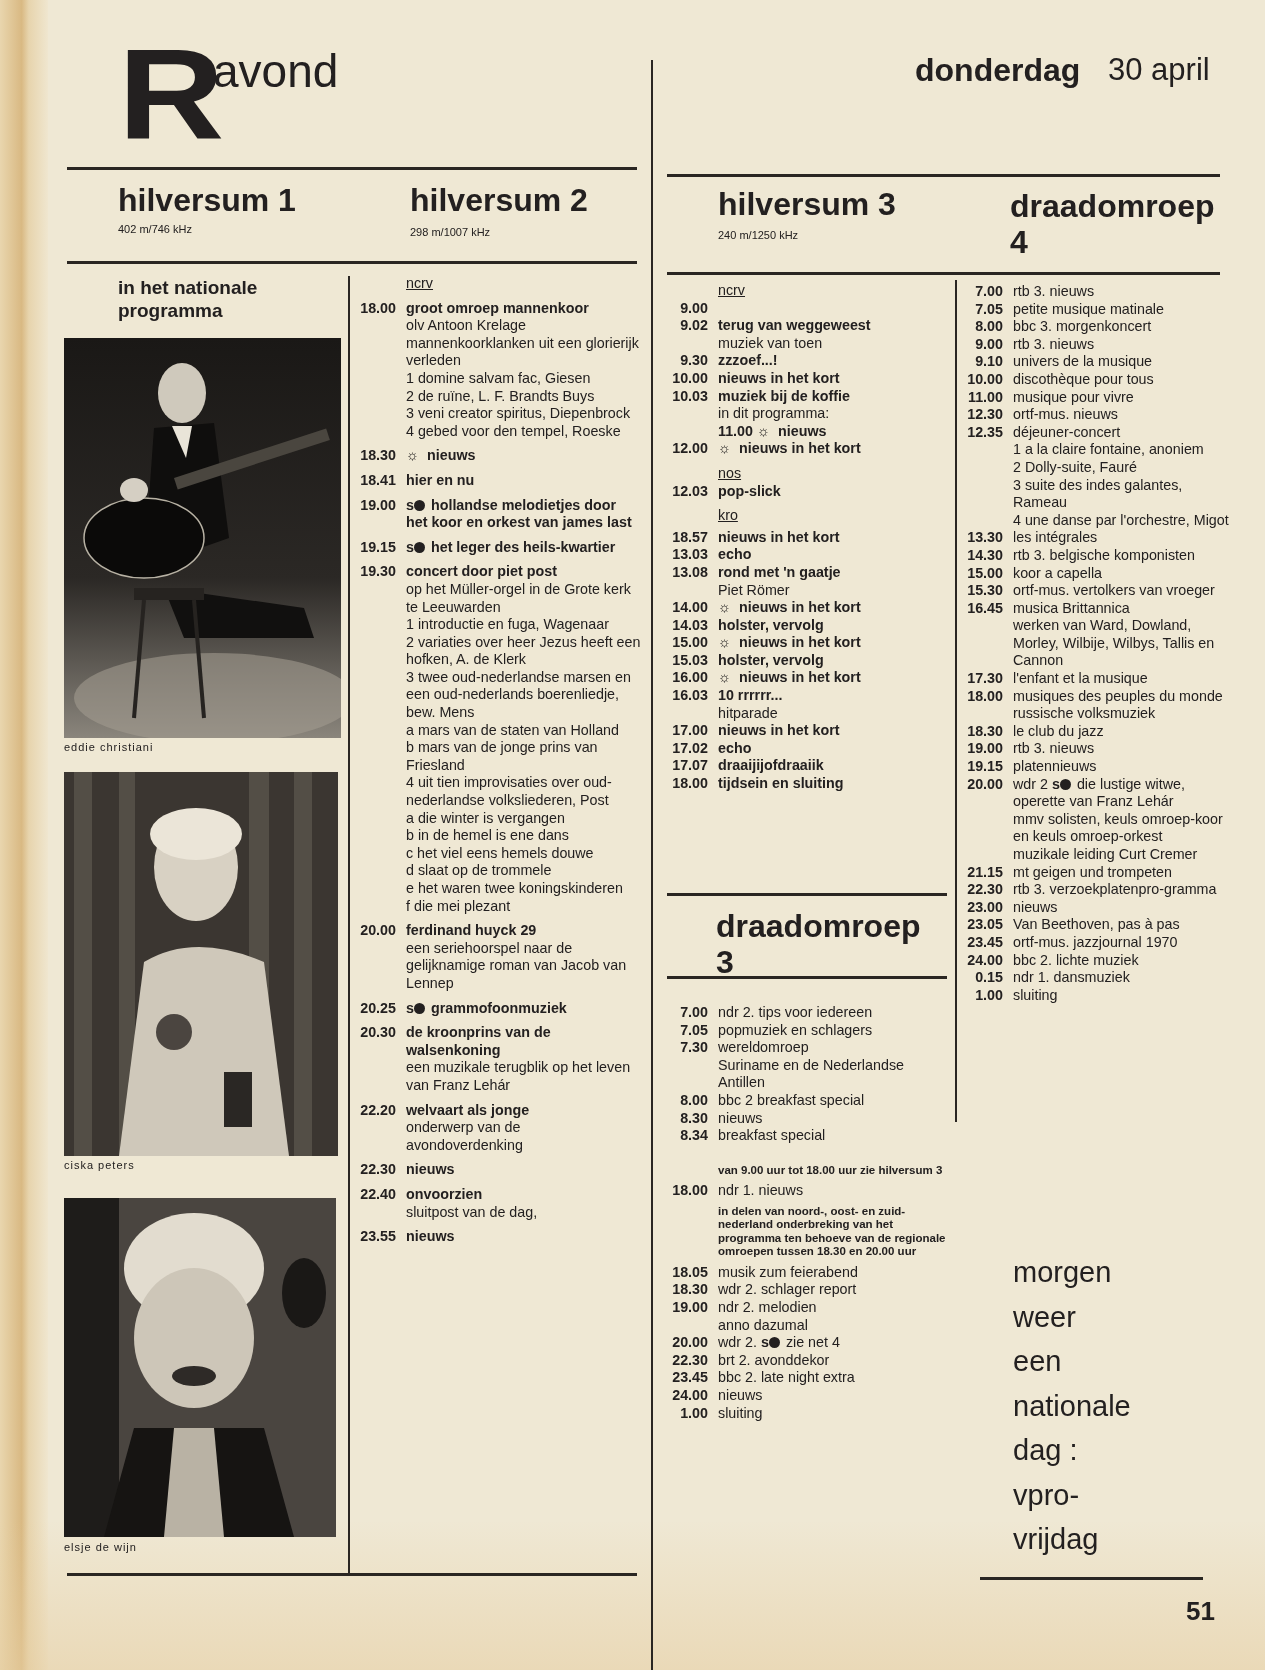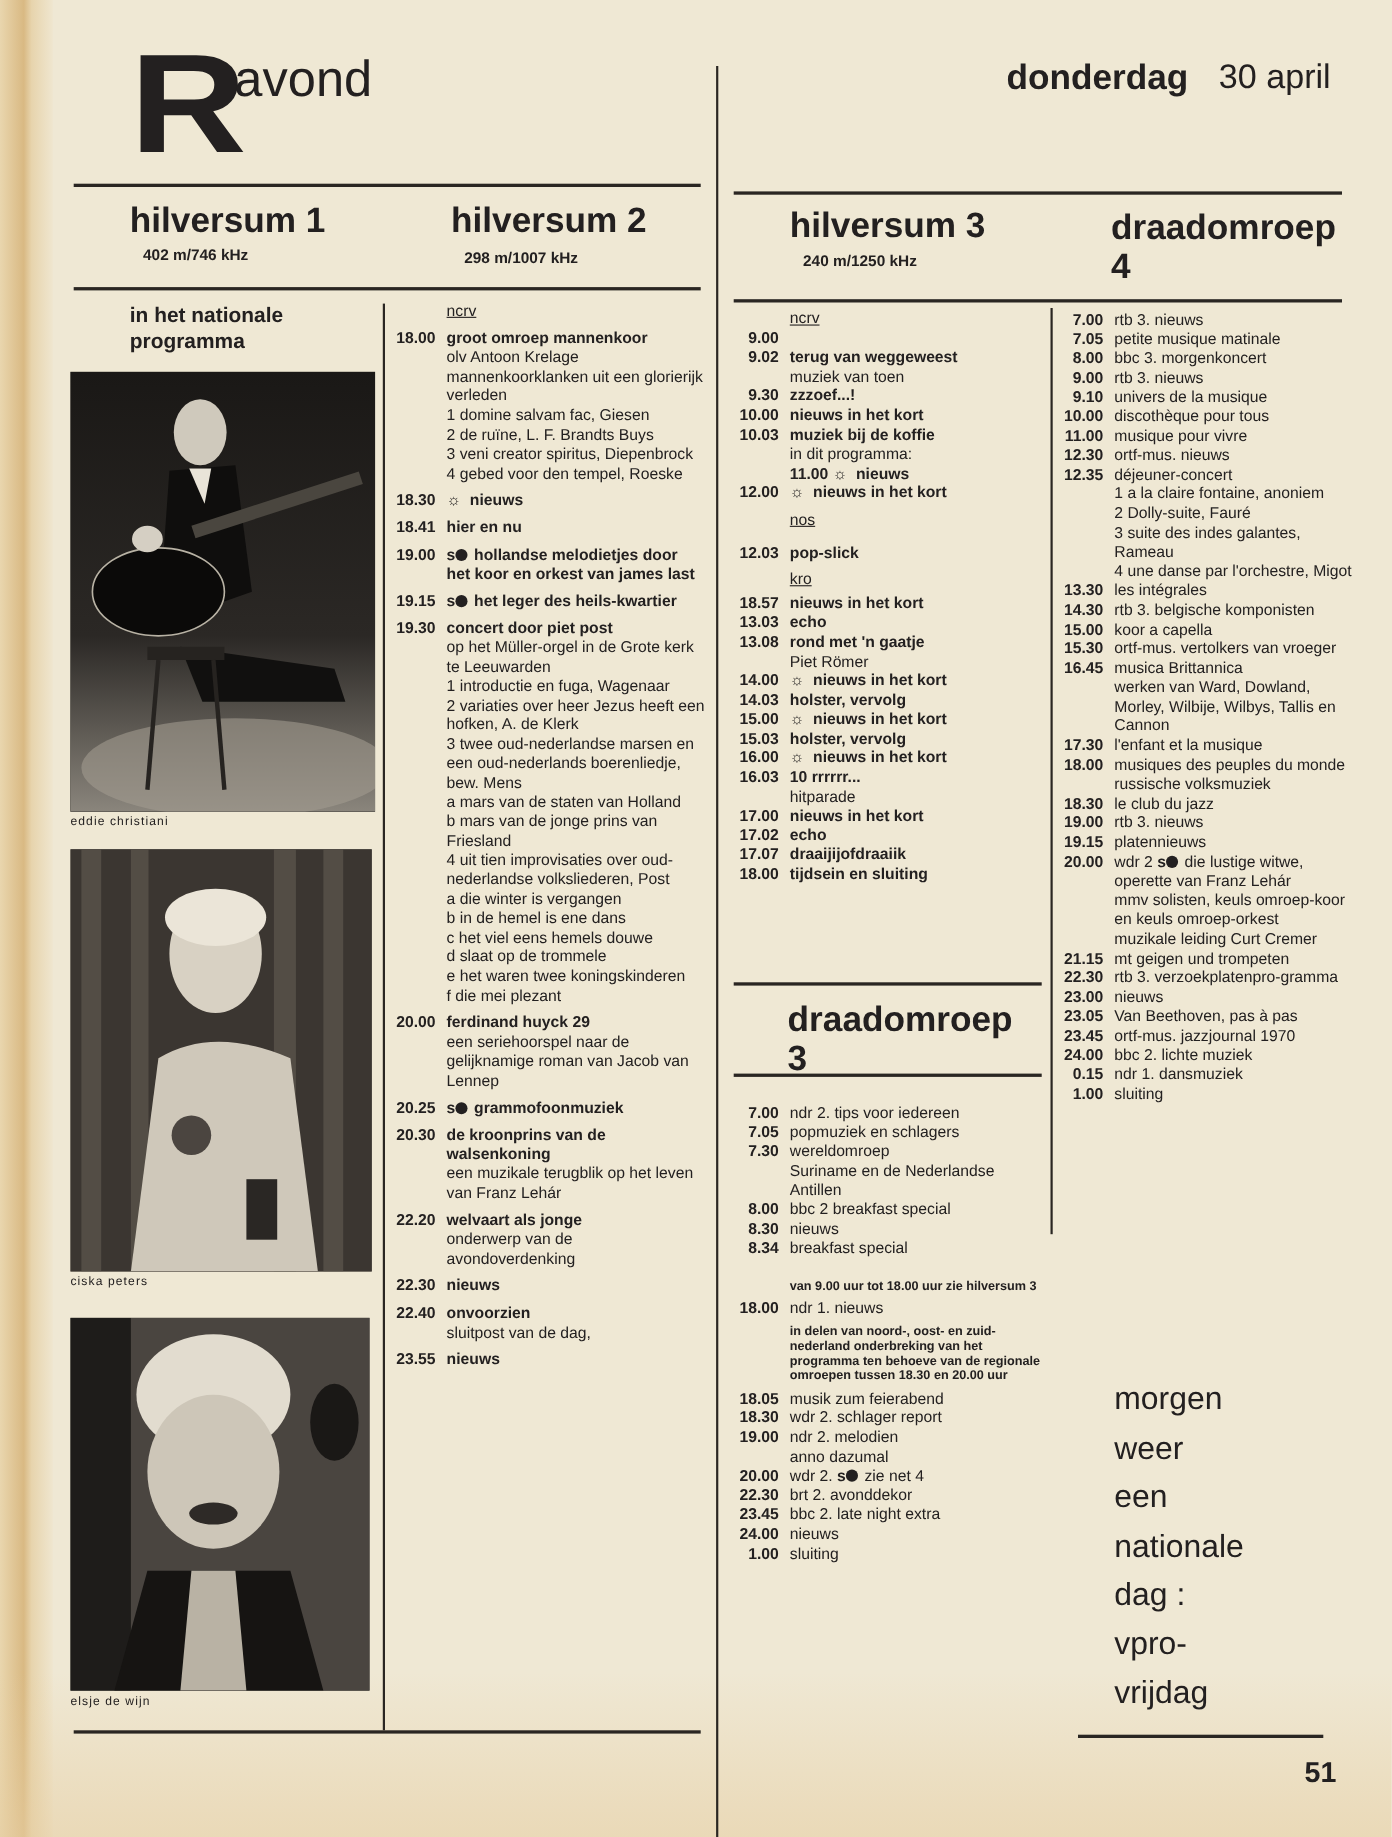--- a/index.html
+++ b/index.html
@@ -23,21 +23,21 @@
   .big-r {
     position: absolute; left: 118px; top: 40px;
     font-size: 128px; font-weight: bold; line-height: 110px; letter-spacing: -4px;
     transform: scaleX(1.15); transform-origin: left top;
   }
   .avond { position: absolute; left: 213px; top: 44px; font-size: 46px; font-weight: normal; }
   .date-day { position: absolute; left: 915px; top: 52px; font-size: 32px; font-weight: bold; }
   .date-rest { position: absolute; left: 1108px; top: 52px; font-size: 31px; }
 
   .st-title { position: absolute; font-size: 32px; font-weight: bold; line-height: 36px; }
-  .st-freq { position: absolute; font-size: 14px; font-weight: bold; margin-left: 12px; }
+  .st-freq { position: absolute; font-size: 11px; font-weight: normal; }
 
   .nat-heading { position: absolute; left: 118px; top: 276px; font-size: 19px; font-weight: bold; line-height: 23px; width: 200px; }
 
   .photo { position: absolute; overflow: hidden; }
   .caption { position: absolute; font-size: 11px; letter-spacing: 1px; }
 
   .sched { position: absolute; font-size: 14.3px; line-height: 17.6px; }
   .row { display: flex; }
   .row .t { font-weight: bold; text-align: right; flex: 0 0 auto; }
   .row .d { flex: 1 1 auto; white-space: pre-line; }
@@ -264,21 +264,21 @@
     </div>
   <div class="row">
       <span class="t">12.00</span>
       <span class="d"><span class="star-icon">☼</span><b>nieuws in het kort</b></span>
     </div>
 
   <div class="row gap">
       <span class="t"></span>
       <span class="d broadcaster">nos</span>
     </div>
-  <div class="row" style="margin-top:12px;">
+  <div class="row" style="margin-top:0;">
       <span class="t">12.03</span>
       <span class="d"><b>pop-slick</b></span>
     </div>
 
   <div class="row gap">
       <span class="t"></span>
       <span class="d broadcaster">kro</span>
     </div>
   <div class="row" style="margin-top:4px;">
       <span class="t">18.57</span>

